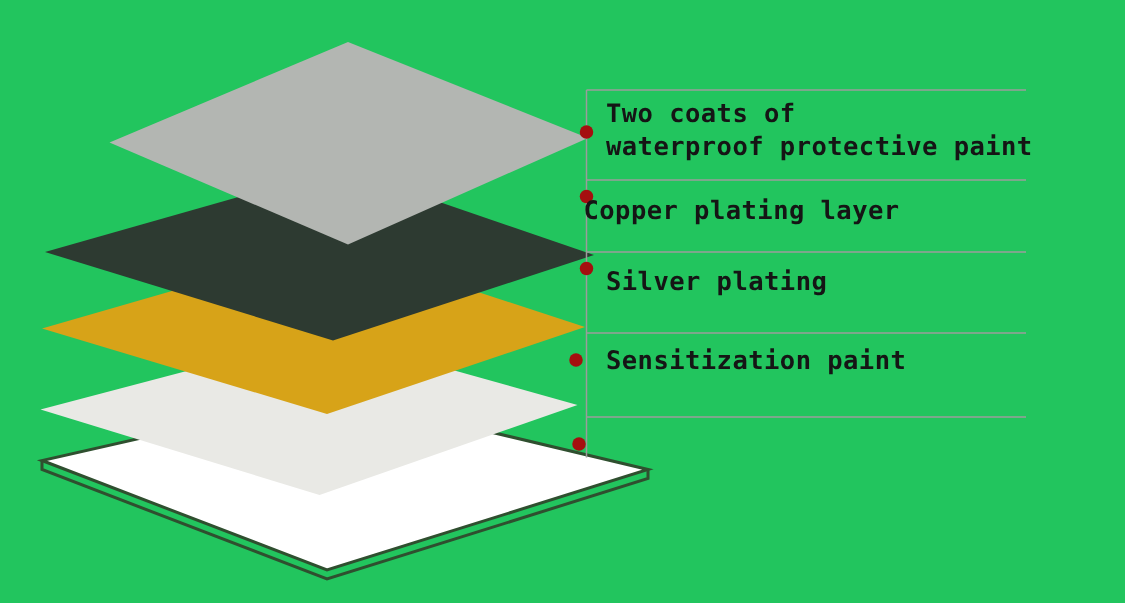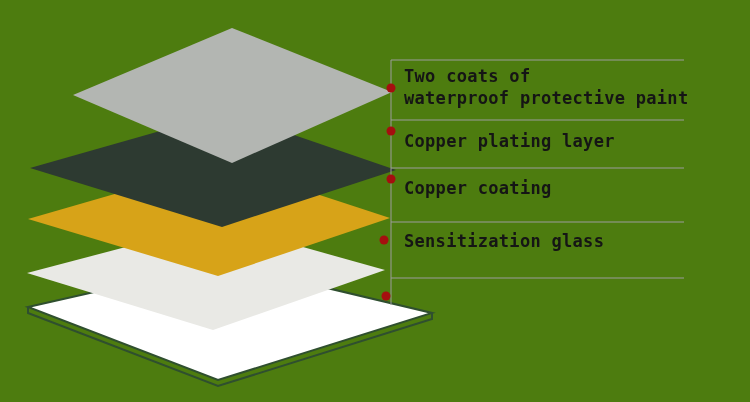--- a/index.html
+++ b/index.html
@@ -4,21 +4,21 @@
 <style>
   html, body {
     margin: 0;
     padding: 0;
     background: #ffffff;
   }
   .canvas {
     position: relative;
     width: 750px;
     height: 402px;
-    background: #4d7c0f;
+    background: #22c55e;
     overflow: hidden;
     font-family: "DejaVu Sans Mono", "Liberation Mono", monospace;
   }
   .canvas svg {
     position: absolute;
     left: 0;
     top: 0;
   }
   .label {
     position: absolute;
@@ -64,20 +64,20 @@
       <circle cx="391" cy="131" r="4.5" fill="#a50f0f"></circle>
       <circle cx="391" cy="179" r="4.5" fill="#a50f0f"></circle>
       <circle cx="384" cy="240" r="4.5" fill="#a50f0f"></circle>
       <circle cx="386" cy="296" r="4.5" fill="#a50f0f"></circle>
     </g>
   </svg>
 
   <div class="label" style="left:404px; top:65px;">Two coats of
 waterproof protective paint</div>
 
-  <div class="label" style="left:404px; top:130px;">Copper plating layer</div>
+  <div class="label" style="left:389px; top:130px;">Copper plating layer</div>
 
-  <div class="label" style="left:404px; top:177px;">Copper coating</div>
+  <div class="label" style="left:404px; top:177px;">Silver plating</div>
 
-  <div class="label" style="left:404px; top:230px;">Sensitization glass</div>
+  <div class="label" style="left:404px; top:230px;">Sensitization paint</div>
 
 
 </div>
 
 </body></html>

